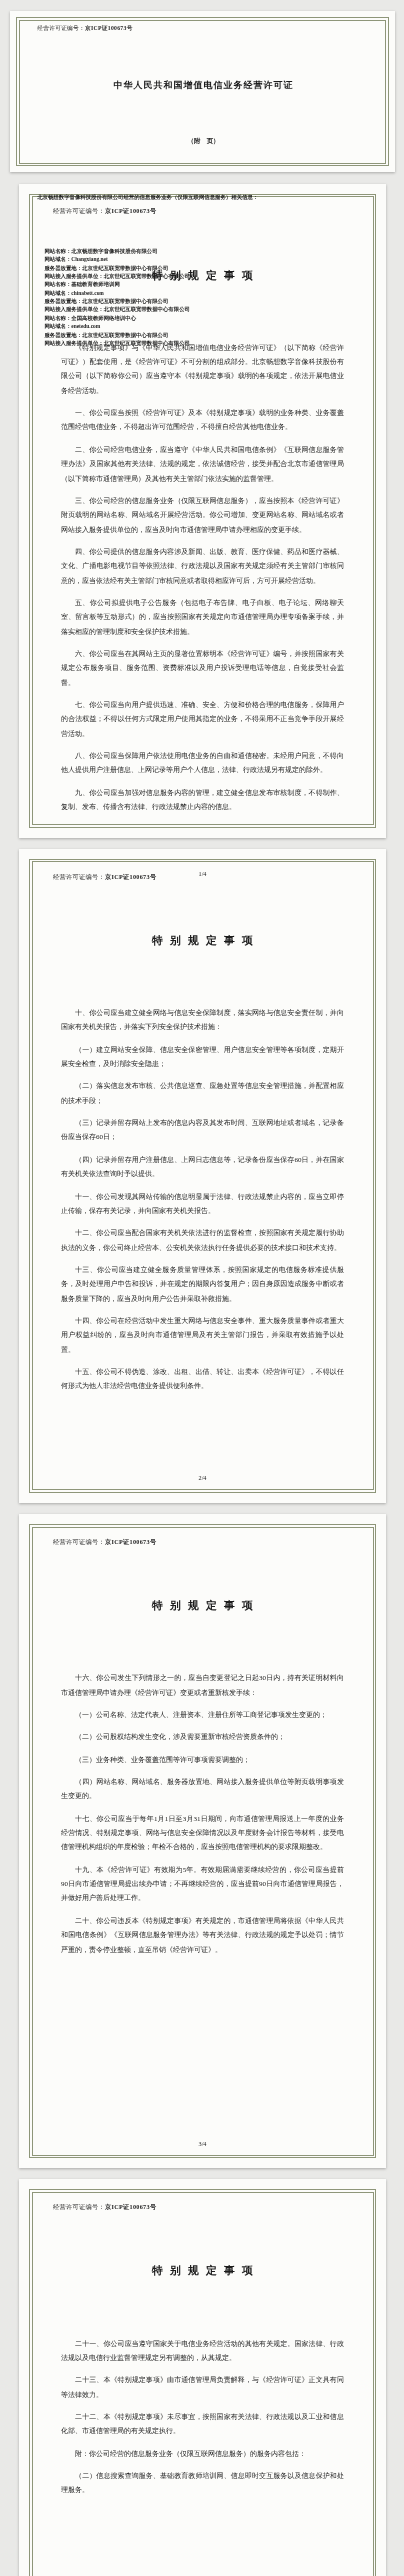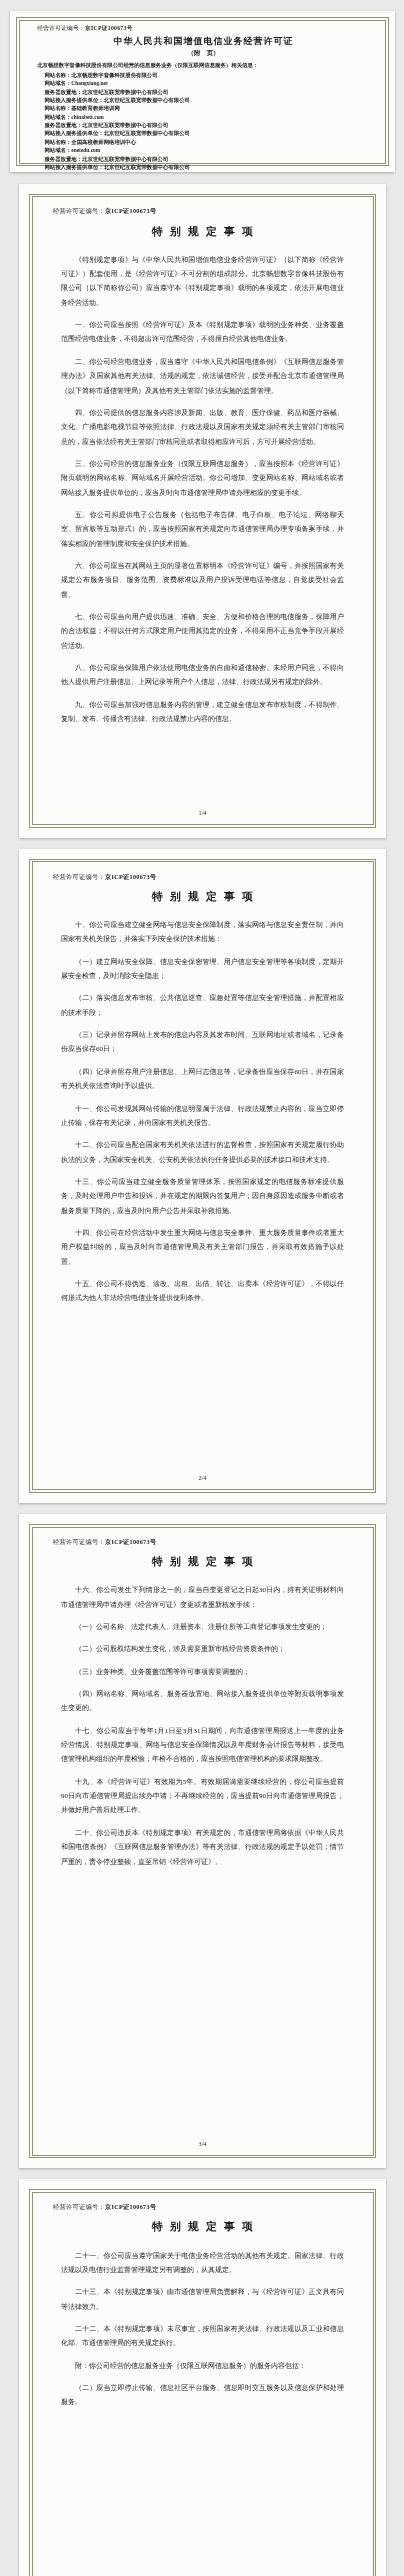--- a/index.html
+++ b/index.html
@@ -18,20 +18,21 @@
   .frame{
     border:1px solid #8e9679;
     padding:1.5px;
     height:100%;
     box-sizing:border-box;
   }
   .frame-inner{
     border:0.5px solid #8e9679;
     height:100%;
     box-sizing:border-box;
+    gap:44px;
   }
   
   .cover{
     width:385px;
     height:161px;
     padding:6.2px;
   }
   .cover .frame-inner{
     padding:4.1px 15.5px 3.1px 17.5px;
     display:flex;
@@ -136,22 +137,22 @@
   <div id="provision-pages">
       <section class="page provision">
         <div class="frame">
           <div class="frame-inner">
             <div class="lic-header"><span>经营许可证编号：</span><span class="licno">京ICP证100673号</span></div>
             <h2 class="prov-title">特别规定事项</h2>
             <div class="body">
               <p class="para">《特别规定事项》与《中华人民共和国增值电信业务经营许可证》（以下简称《经营许可证》）配套使用，是《经营许可证》不可分割的组成部分。北京畅想数字音像科技股份有限公司（以下简称你公司）应当遵守本《特别规定事项》载明的各项规定，依法开展电信业务经营活动。</p>
               <p class="para">一、你公司应当按照《经营许可证》及本《特别规定事项》载明的业务种类、业务覆盖范围经营电信业务，不得超出许可范围经营，不得擅自经营其他电信业务。</p>
               <p class="para">二、你公司经营电信业务，应当遵守《中华人民共和国电信条例》《互联网信息服务管理办法》及国家其他有关法律、法规的规定，依法诚信经营，接受并配合北京市通信管理局（以下简称市通信管理局）及其他有关主管部门依法实施的监督管理。</p>
+              <p class="para">三、你公司经营的信息服务业务（仅限互联网信息服务），应当按照本《经营许可证》附页载明的网站名称、网站域名开展经营活动。你公司增加、变更网站名称、网站域名或者网站接入服务提供单位的，应当及时向市通信管理局申请办理相应的变更手续。</p>
               <p class="para">四、你公司提供的信息服务内容涉及新闻、出版、教育、医疗保健、药品和医疗器械、文化、广播电影电视节目等依照法律、行政法规以及国家有关规定须经有关主管部门审核同意的，应当依法经有关主管部门审核同意或者取得相应许可后，方可开展经营活动。</p>
-              <p class="para">三、你公司经营的信息服务业务（仅限互联网信息服务），应当按照本《经营许可证》附页载明的网站名称、网站域名开展经营活动。你公司增加、变更网站名称、网站域名或者网站接入服务提供单位的，应当及时向市通信管理局申请办理相应的变更手续。</p>
               <p class="para">五、你公司拟提供电子公告服务（包括电子布告牌、电子白板、电子论坛、网络聊天室、留言板等互动形式）的，应当按照国家有关规定向市通信管理局办理专项备案手续，并落实相应的管理制度和安全保护技术措施。</p>
               <p class="para">六、你公司应当在其网站主页的显著位置标明本《经营许可证》编号，并按照国家有关规定公布服务项目、服务范围、资费标准以及用户投诉受理电话等信息，自觉接受社会监督。</p>
               <p class="para">七、你公司应当向用户提供迅速、准确、安全、方便和价格合理的电信服务，保障用户的合法权益；不得以任何方式限定用户使用其指定的业务，不得采用不正当竞争手段开展经营活动。</p>
               <p class="para">八、你公司应当保障用户依法使用电信业务的自由和通信秘密。未经用户同意，不得向他人提供用户注册信息、上网记录等用户个人信息，法律、行政法规另有规定的除外。</p>
               <p class="para">九、你公司应当加强对信息服务内容的管理，建立健全信息发布审核制度，不得制作、复制、发布、传播含有法律、行政法规禁止内容的信息。</p>
             </div>
             <div class="page-no">1/4</div>
           </div>
         </div>
       </section>
@@ -160,21 +161,21 @@
           <div class="frame-inner">
             <div class="lic-header"><span>经营许可证编号：</span><span class="licno">京ICP证100673号</span></div>
             <h2 class="prov-title">特别规定事项</h2>
             <div class="body">
               <p class="para">十、你公司应当建立健全网络与信息安全保障制度，落实网络与信息安全责任制，并向国家有关机关报告，并落实下列安全保护技术措施：</p>
               <p class="para sub">（一）建立网站安全保障、信息安全保密管理、用户信息安全管理等各项制度，定期开展安全检查，及时消除安全隐患；</p>
               <p class="para sub">（二）落实信息发布审核、公共信息巡查、应急处置等信息安全管理措施，并配置相应的技术手段；</p>
               <p class="para sub">（三）记录并留存网站上发布的信息内容及其发布时间、互联网地址或者域名，记录备份应当保存60日；</p>
               <p class="para sub">（四）记录并留存用户注册信息、上网日志信息等，记录备份应当保存60日，并在国家有关机关依法查询时予以提供。</p>
               <p class="para">十一、你公司发现其网站传输的信息明显属于法律、行政法规禁止内容的，应当立即停止传输，保存有关记录，并向国家有关机关报告。</p>
-              <p class="para">十二、你公司应当配合国家有关机关依法进行的监督检查，按照国家有关规定履行协助执法的义务，为国家安全机关、公安机关依法执行任务提供必要的技术接口和技术支持。</p>
+              <p class="para">十二、你公司应当配合国家有关机关依法进行的监督检查，按照国家有关规定履行协助执法的义务，你公司终止经营本、公安机关依法执行任务提供必要的技术接口和技术支持。</p>
               <p class="para">十三、你公司应当建立健全服务质量管理体系，按照国家规定的电信服务标准提供服务，及时处理用户申告和投诉，并在规定的期限内答复用户；因自身原因造成服务中断或者服务质量下降的，应当及时向用户公告并采取补救措施。</p>
               <p class="para">十四、你公司在经营活动中发生重大网络与信息安全事件、重大服务质量事件或者重大用户权益纠纷的，应当及时向市通信管理局及有关主管部门报告，并采取有效措施予以处置。</p>
               <p class="para">十五、你公司不得伪造、涂改、出租、出借、转让、出卖本《经营许可证》，不得以任何形式为他人非法经营电信业务提供便利条件。</p>
             </div>
             <div class="page-no">2/4</div>
           </div>
         </div>
       </section>
       <section class="page provision">
         <div class="frame">
@@ -198,21 +199,21 @@
       <section class="page provision">
         <div class="frame">
           <div class="frame-inner">
             <div class="lic-header"><span>经营许可证编号：</span><span class="licno">京ICP证100673号</span></div>
             <h2 class="prov-title">特别规定事项</h2>
             <div class="body">
               <p class="para">二十一、你公司应当遵守国家关于电信业务经营活动的其他有关规定。国家法律、行政法规以及电信行业监督管理规定另有调整的，从其规定。</p>
               <p class="para">二十三、本《特别规定事项》由市通信管理局负责解释，与《经营许可证》正文具有同等法律效力。</p>
               <p class="para">二十二、本《特别规定事项》未尽事宜，按照国家有关法律、行政法规以及工业和信息化部、市通信管理局的有关规定执行。</p>
               <p class="para">附：你公司经营的信息服务业务（仅限互联网信息服务）的服务内容包括：</p>
-              <p class="para sub">（二）应当立即停止传输、信息社区平台服务、信息即时交互服务以及信息保护和处理服务。</p>
+              <p class="para sub">（二）信息搜索查询服务、基础教育教师培训网、信息即时交互服务以及信息保护和处理服务。</p>
             </div>
           </div>
         </div>
       </section>
     </div>
 
 </main>
 
 
 </body></html>

